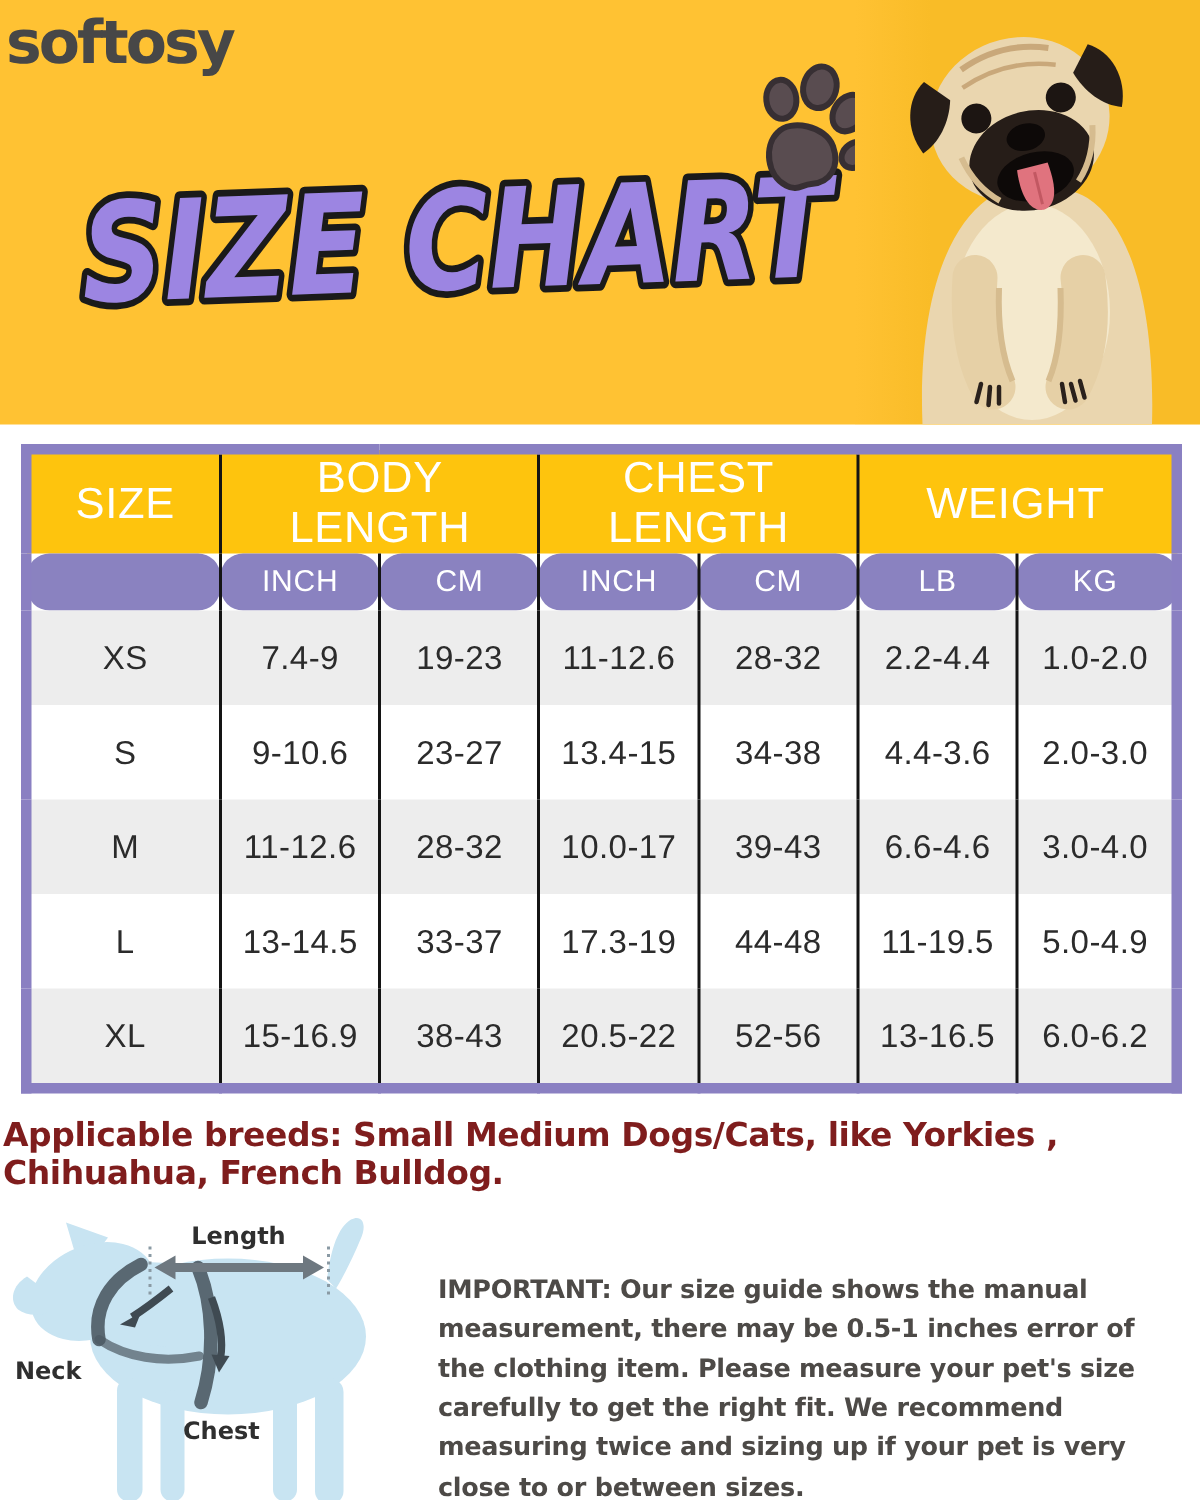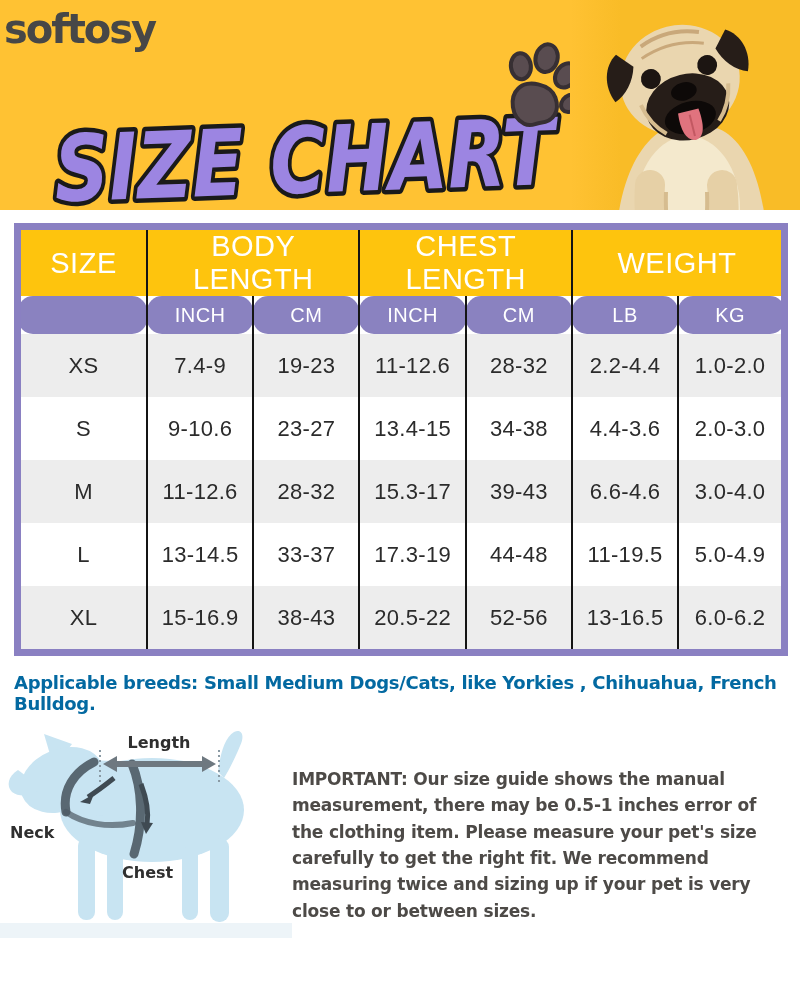--- a/index.html
+++ b/index.html
@@ -1,41 +1,41 @@
 <!DOCTYPE html>
 <html><head>
 <meta charset="utf-8">
 <style>
   html,body{margin:0;padding:0;}
   body{width:800px;height:1000px;background:#ffffff;font-family:"Liberation Sans",sans-serif;}
   .page{position:relative;width:800px;height:1000px;overflow:hidden;background:#fff;}
 
   
-  .banner{position:relative;width:800px;height:210px;background:#FFC233;overflow:hidden;}
+  .banner{position:relative;width:800px;height:283px;background:#FFC233;overflow:hidden;}
   .logo{position:absolute;top:6px;left:4px;font-family:"DejaVu Sans",sans-serif;font-weight:bold;
         font-size:40px;letter-spacing:-2px;color:#474747;}
   .title-svg{position:absolute;top:88px;left:42px;}
   .paw-svg{position:absolute;top:38px;left:498px;}
   .pug-svg{position:absolute;top:0;right:0;}
 
   
   .table-wrap{margin:13px 14px 0 14px;}
   table{width:774px;border-collapse:collapse;border:7px solid #8A80C2;table-layout:fixed;}
   col.c-size{width:128px;} col.c-val{width:105px;}
   th,td{padding:0;text-align:center;vertical-align:middle;}
   .group-row th{height:62px;background:#FEC40D;color:#fff;font-size:29px;font-weight:normal;letter-spacing:.5px;}
   .unit-row th{height:38px;background:#8A82C0;color:#fff;font-size:20px;font-weight:normal;letter-spacing:.5px;border-radius:15px;}
   tbody td{height:63px;font-size:22px;color:#2B2B2B;letter-spacing:.3px;}
   tbody tr.alt{background:#EDEDED;}
   tbody tr{background:#FFFFFF;}
   .sep{border-left:2px solid #141414;}
 
   
-  .breeds{margin:16px 0 0 14px;font-family:"DejaVu Sans",sans-serif;font-weight:bold;
-          font-size:18px;letter-spacing:-.3px;color:#0369a1;}
+  .breeds{margin:16px 0 0 2px;font-family:"DejaVu Sans",sans-serif;font-weight:bold;
+          font-size:22px;letter-spacing:-.3px;color:#7f1d1d;}
   .bottom{display:flex;margin-top:12px;}
   .diagram{width:292px;flex:0 0 292px;}
   .important{flex:1;margin-top:40px;padding-right:10px;font-family:"DejaVu Sans",sans-serif;
              font-weight:bold;font-size:17px;letter-spacing:-.2px;line-height:1.55;color:#4D4A47;}
   svg text.diag-label{font-family:"DejaVu Sans",sans-serif;font-weight:bold;}
 </style>
 </head>
 <body>
 
 <div class="page">
@@ -146,21 +146,21 @@
           <td class="sep">23-27</td>
           <td class="sep">13.4-15</td>
           <td class="sep">34-38</td>
           <td class="sep">4.4-3.6</td>
           <td class="sep">2.0-3.0</td>
         </tr>
         <tr class="alt">
           <td>M</td>
           <td class="sep">11-12.6</td>
           <td class="sep">28-32</td>
-          <td class="sep">15.3-17</td>
+          <td class="sep">10.0-17</td>
           <td class="sep">39-43</td>
           <td class="sep">6.6-4.6</td>
           <td class="sep">3.0-4.0</td>
         </tr>
         <tr>
           <td>L</td>
           <td class="sep">13-14.5</td>
           <td class="sep">33-37</td>
           <td class="sep">17.3-19</td>
           <td class="sep">44-48</td>

